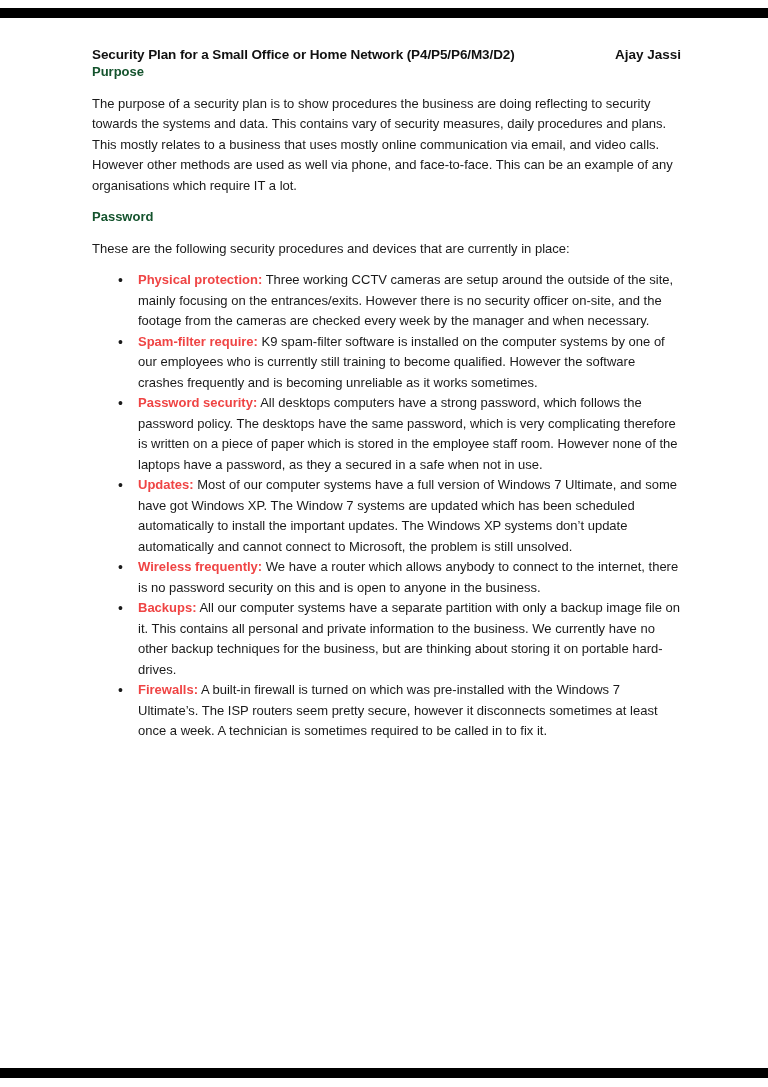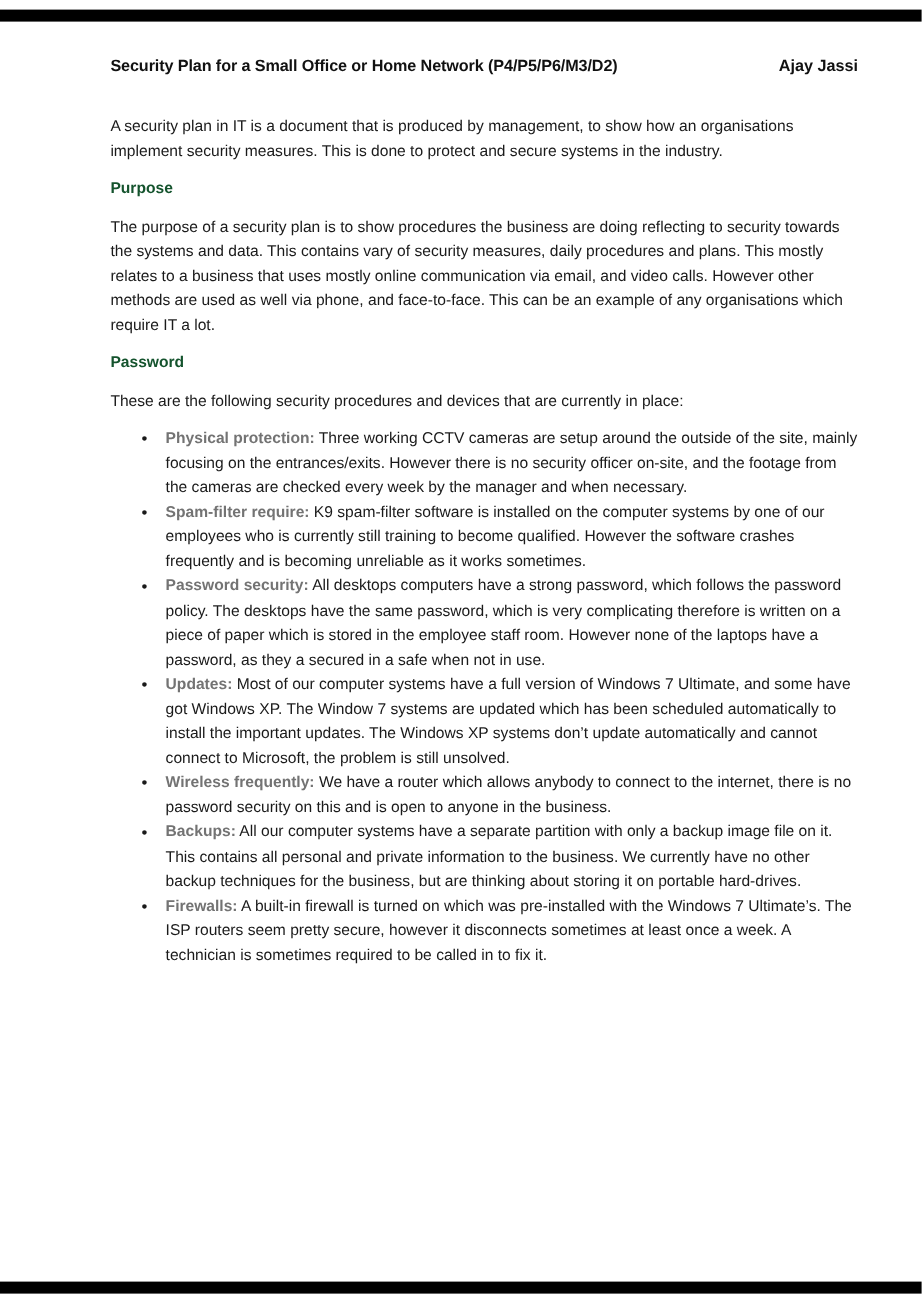--- a/index.html
+++ b/index.html
@@ -18,21 +18,21 @@
     height: 10px;
     background: #000000;
   }
   .letterbox-bar.top { top: 8px; }
   .letterbox-bar.bottom { bottom: 9px; }
   .doc-page {
     position: absolute;
     top: 0; left: 0;
     width: 768px;
     height: 1087px;
-    padding: 47px 53px 0 92px;
+    padding: 47px 87px 0 92px;
     background: transparent;
   }
   .doc-header {
     display: flex;
     justify-content: space-between;
     align-items: baseline;
     font-size: 13.5px;
     font-weight: bold;
     color: #111111;
   }
@@ -58,35 +58,34 @@
     padding-left: 46px;
   }
   li::before {
     content: "\2022";
     position: absolute;
     left: 26px;
     top: 0;
     font-size: 14px;
     color: #1a1a1a;
   }
-  .bullet-label { font-weight: bold; color: #737373; }
+  .bullet-label { font-weight: bold; color: #ef4444; }
 </style>
 </head>
 <body>
 
 <div class="letterbox-bar top"></div>
 
 <div class="doc-page">
 
   <div class="doc-header">
     <span class="doc-title">Security Plan for a Small Office or Home Network (P4/P5/P6/M3/D2)</span>
     <span class="doc-author">Ajay Jassi</span>
   </div>
 
-  <p class="intro-paragraph">A security plan in IT is a document that is produced by management, to show how an organisations implement security measures. This is done to protect and secure systems in the industry.</p>
 
   <h2>Purpose</h2>
   <p>The purpose of a security plan is to show procedures the business are doing reflecting to security towards the systems and data. This contains vary of security measures, daily procedures and plans. This mostly relates to a business that uses mostly online communication via email, and video calls. However other methods are used as well via phone, and face-to-face. This can be an example of any organisations which require IT a lot.</p>
 
   <h2>Password</h2>
   <p>These are the following security procedures and devices that are currently in place:</p>
 
   <ul>
     <li><span class="bullet-label">Physical protection:</span> <span>Three working CCTV cameras are setup around the outside of the site, mainly focusing on the entrances/exits. However there is no security officer on-site, and the footage from the cameras are checked every week by the manager and when necessary.</span></li>
     <li><span class="bullet-label">Spam-filter require:</span> <span>K9 spam-filter software is installed on the computer systems by one of our employees who is currently still training to become qualified. However the software crashes frequently and is becoming unreliable as it works sometimes.</span></li>

